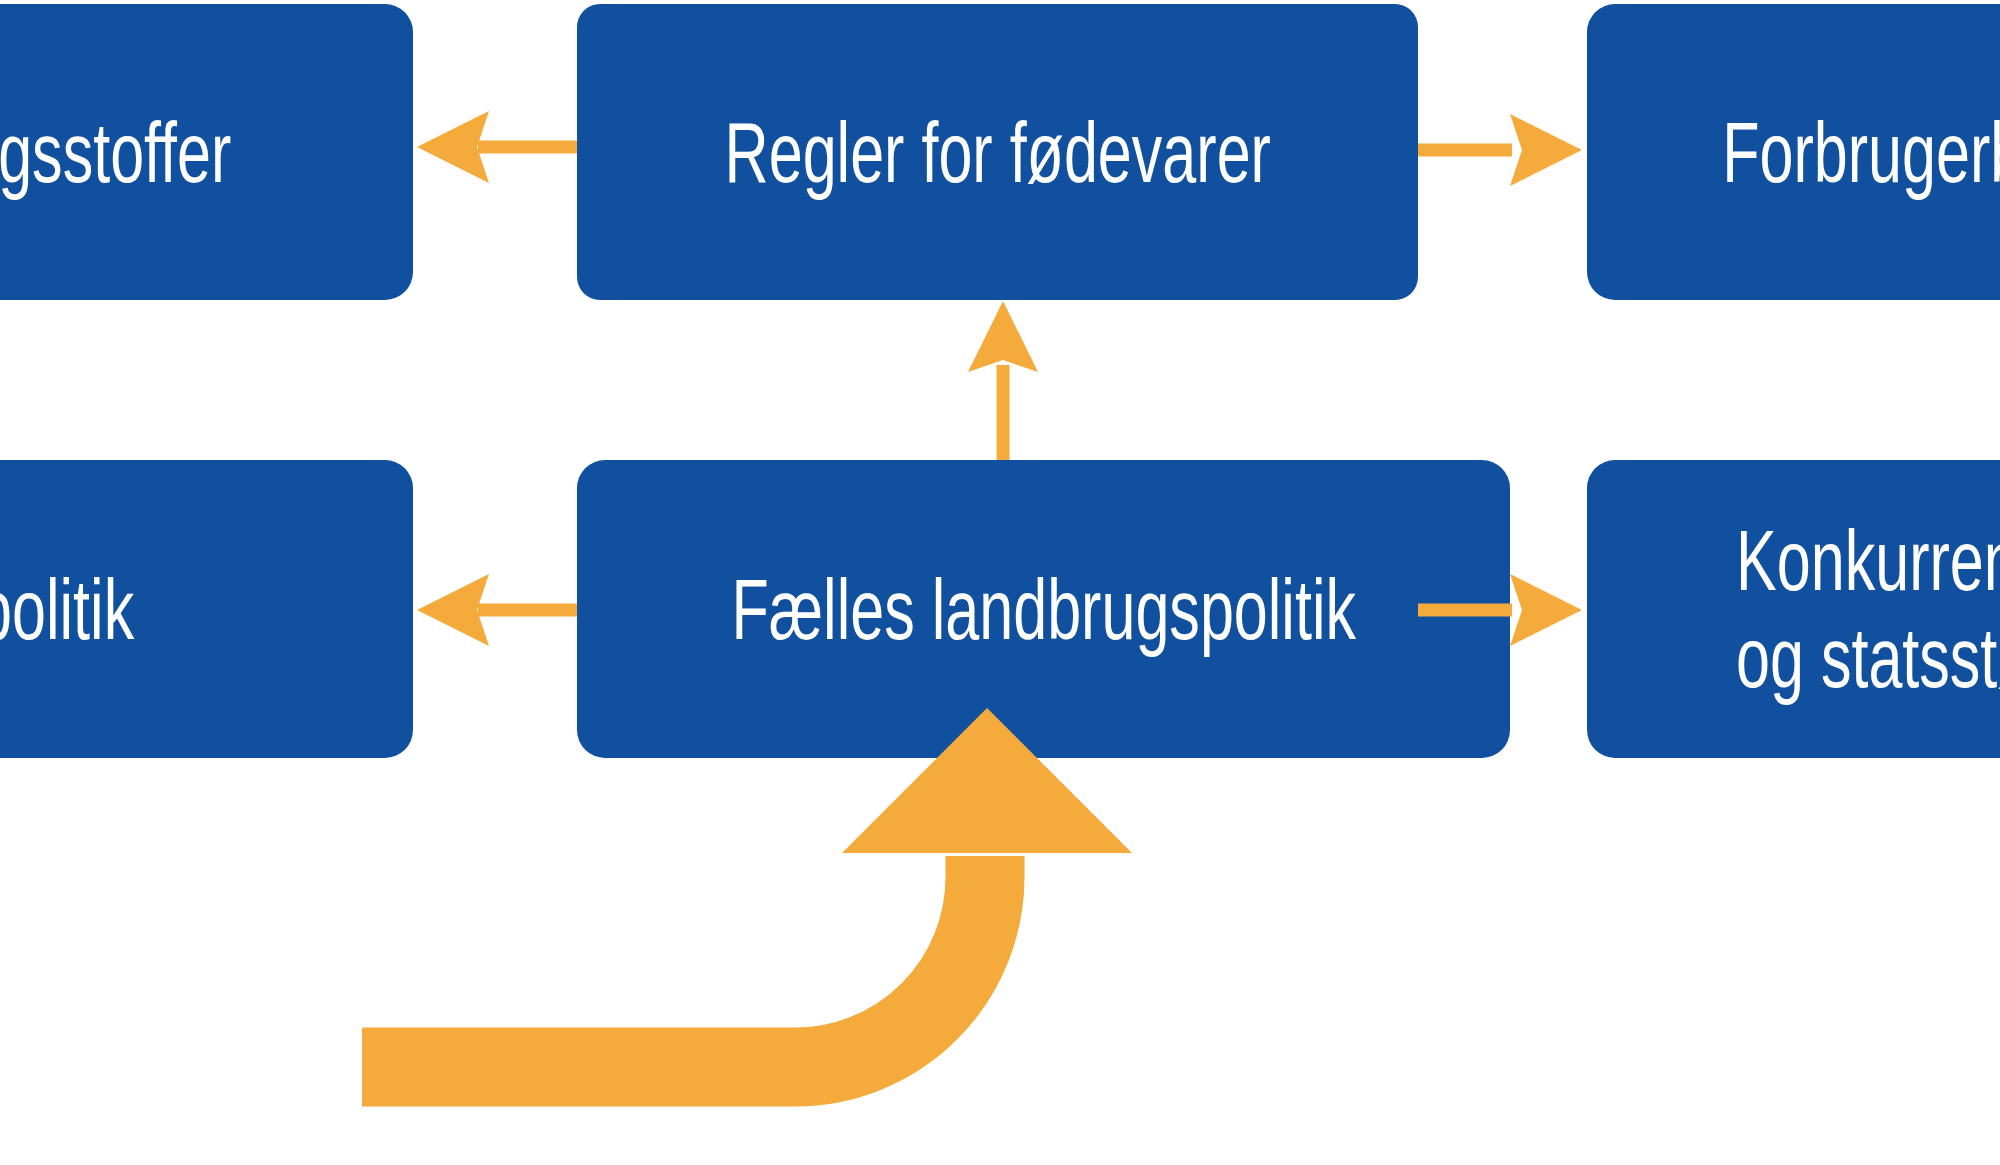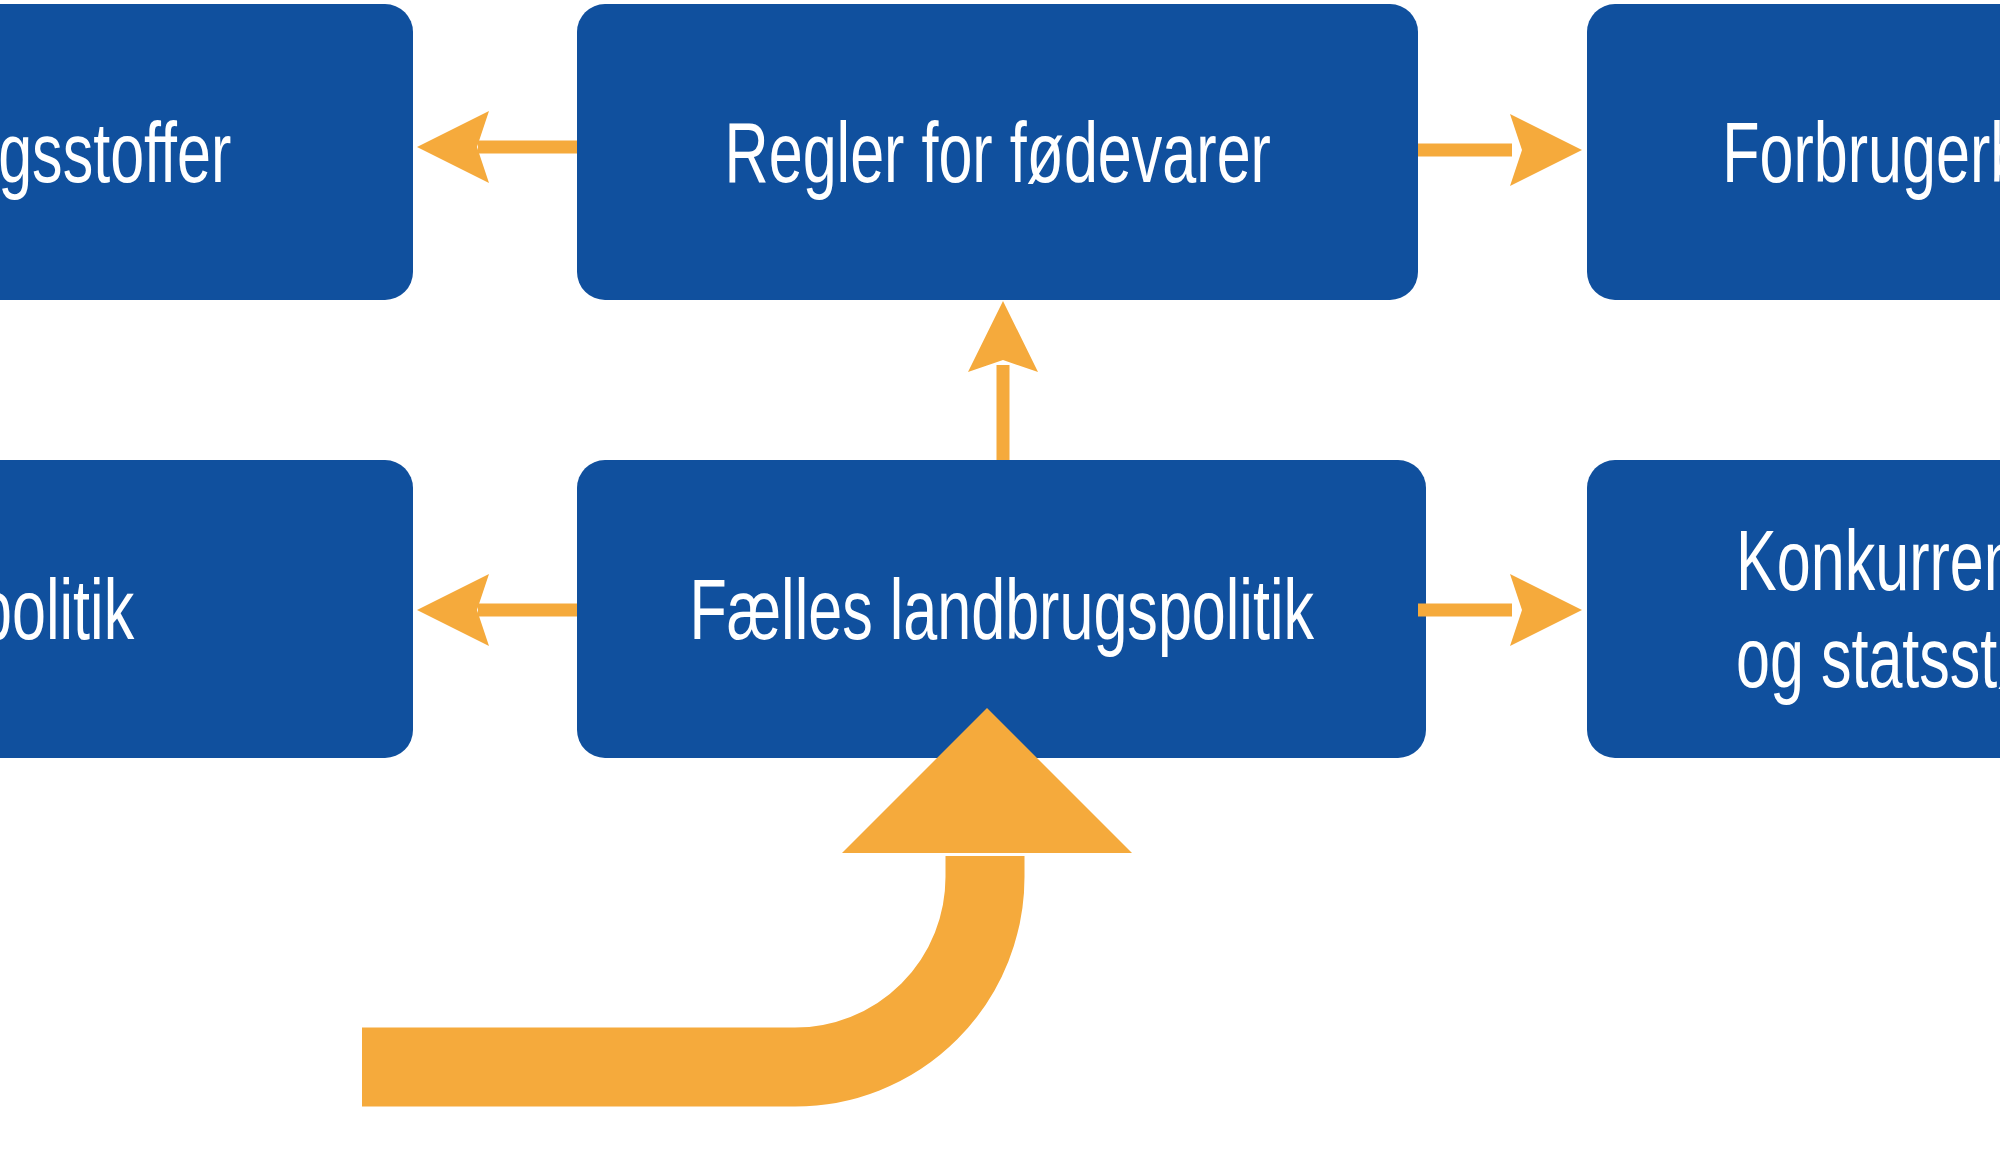--- a/index.html
+++ b/index.html
@@ -39,24 +39,24 @@
   }
   
   .node.align-left { justify-content: flex-start; }
   .node.align-left .label {
     transform-origin: 0 50%;
     margin-left: 149px;
     text-align: left;
   }
   
   .node-top-left    { left: -430px; top: 4px;   width: 843px; height: 296px; }
-  .node-top-center  { left:  577px; top: 4px;   width: 841px; height: 296px; }
+  .node-top-center  { left:  577px; top: 4px;   width: 841px; height: 296px; border-radius: 23px; }
   .node-top-right   { left: 1587px; top: 4px;   width: 843px; height: 296px; }
   .node-mid-left    { left: -430px; top: 460px; width: 843px; height: 298px; }
-  .node-mid-center  { left:  577px; top: 460px; width: 849px; height: 298px; }
+  .node-mid-center  { left:  577px; top: 460px; width: 933px; height: 298px; }
   .node-mid-right   { left: 1587px; top: 460px; width: 843px; height: 298px; }
 
   #arrow-layer {
     position: absolute;
     left: 0; top: 0;
     width: 2000px; height: 1165px;
     pointer-events: none;
     z-index: 5;
   }
   .arrow-fill   { fill: var(--arrow); }

